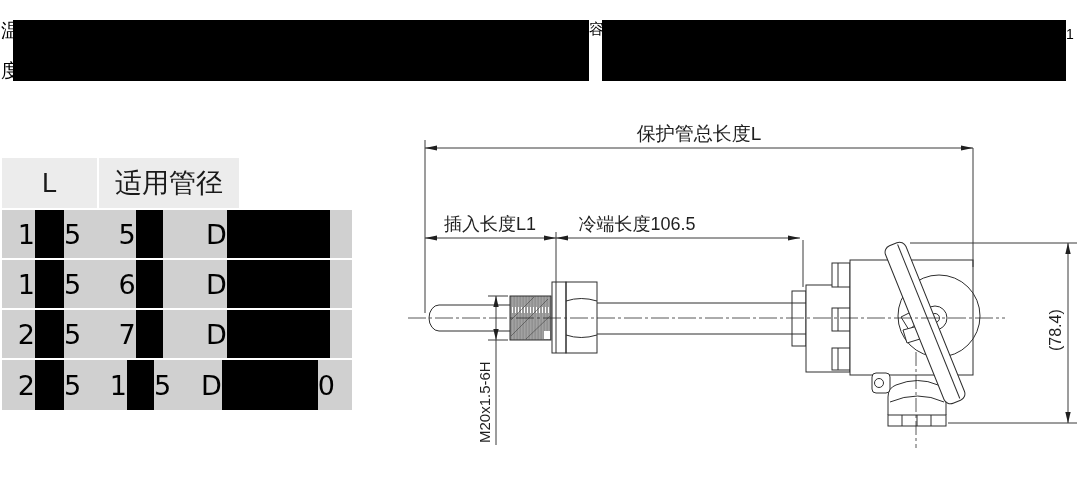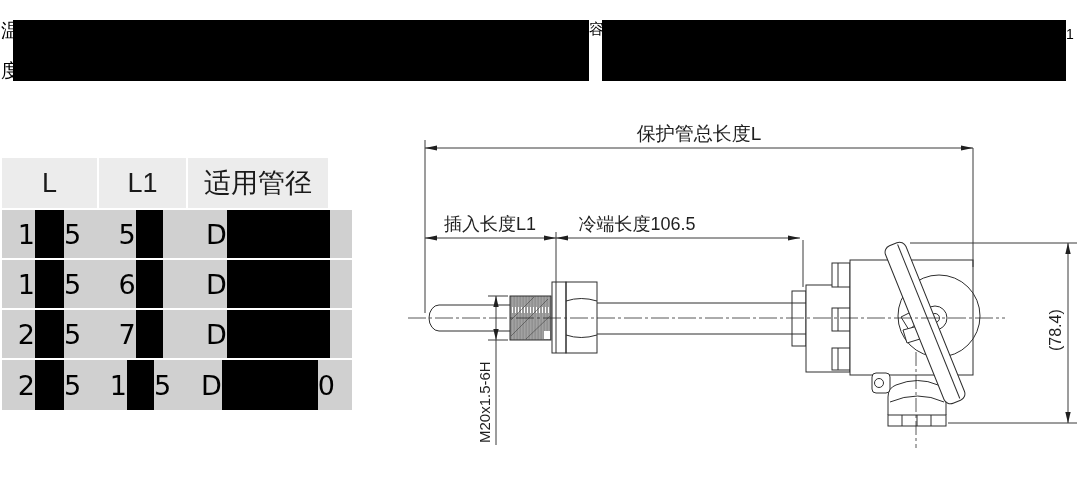--- a/index.html
+++ b/index.html
@@ -46,21 +46,20 @@
   <span class="intro-char" style="left:1px;top:61px;">度</span>
   <div class="redact-main"></div>
   <div class="white-col">
     <span>容</span>
   </div>
   <span class="frag-end">1</span>
 
   <div class="spec-table">
     <div class="thead">
       <div class="th c1">L</div>
-      <div class="th c2">L1</div>
       <div class="th c3">适用管径</div>
     </div>
     <div class="tbody">
 
       <div class="trow">
         <div class="td c1">
           <span>1</span>
             <span class="bar bl"></span>
             <span>5</span>
         </div>

